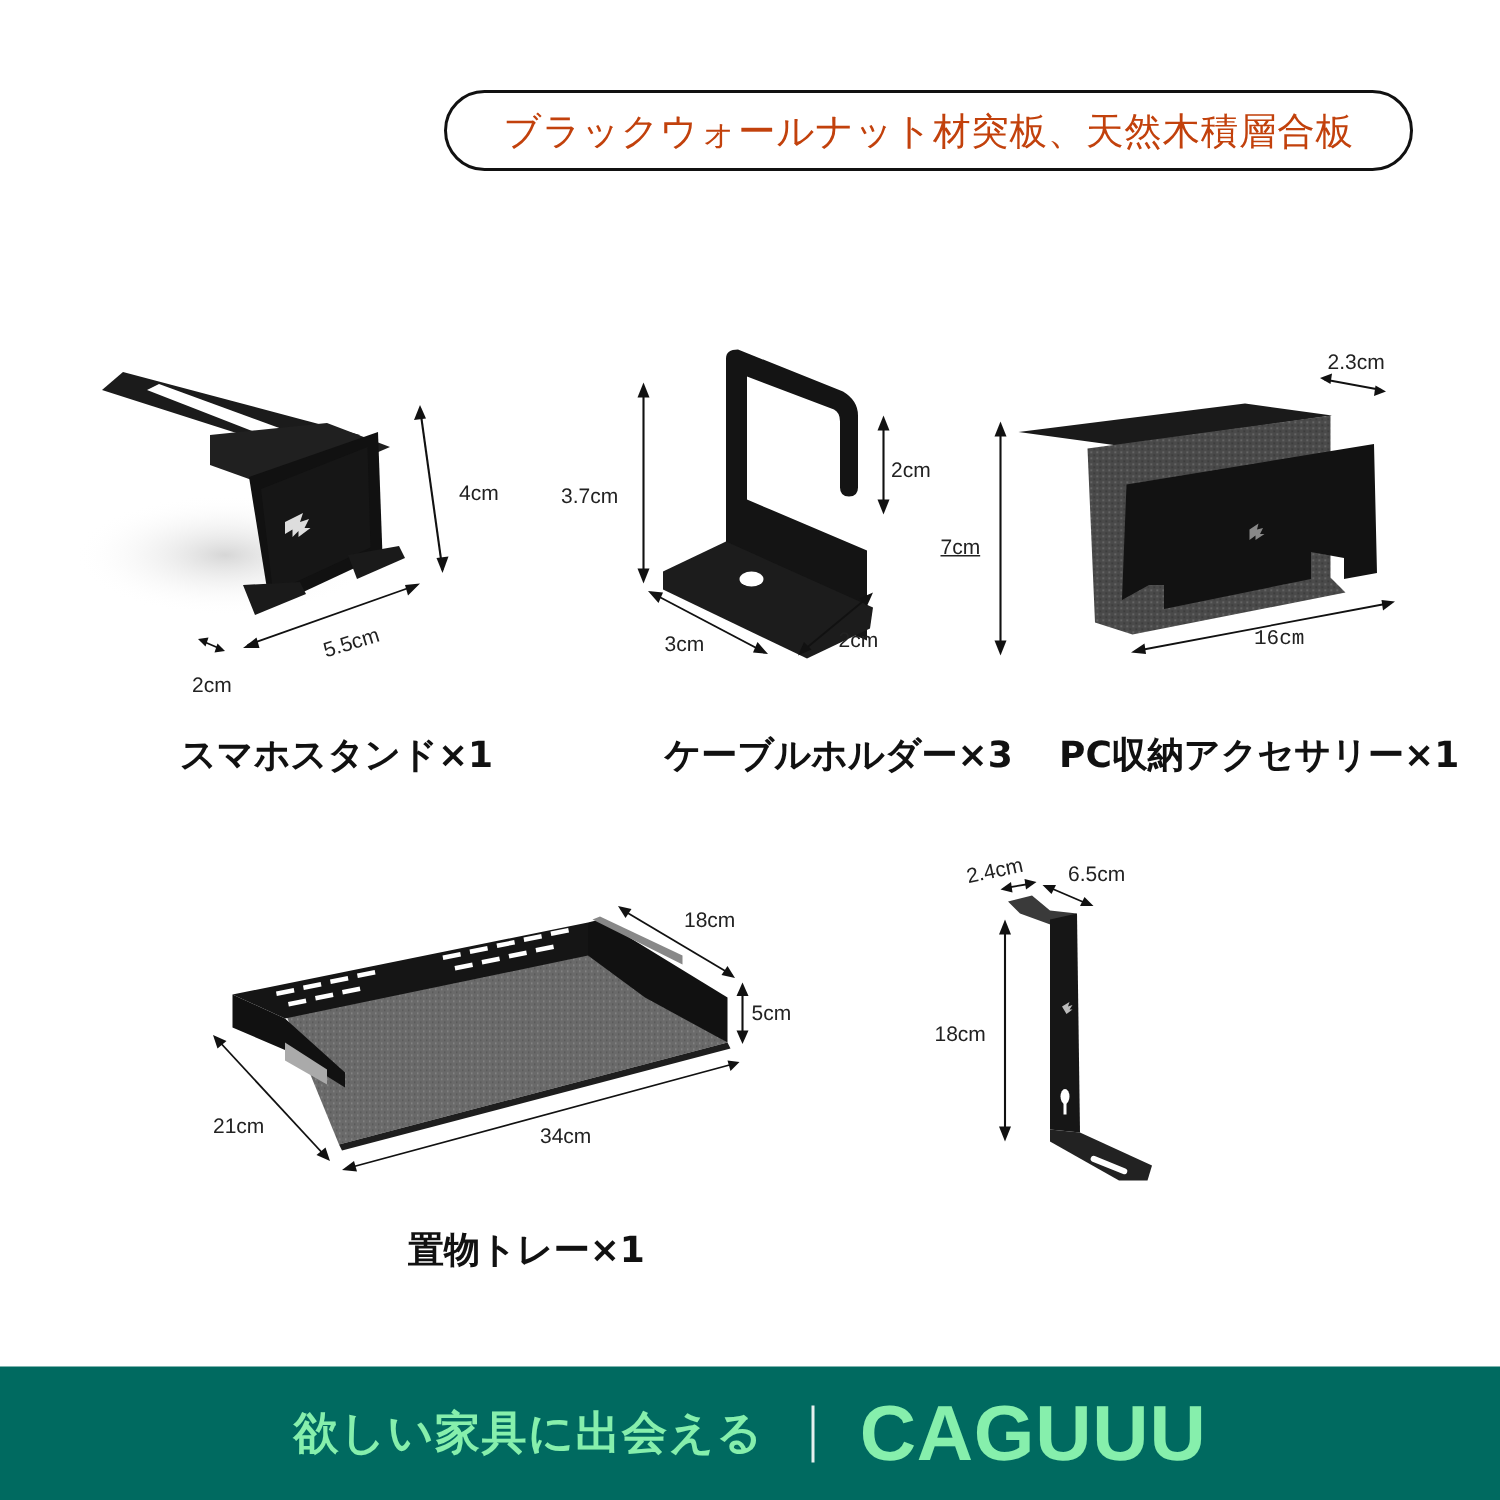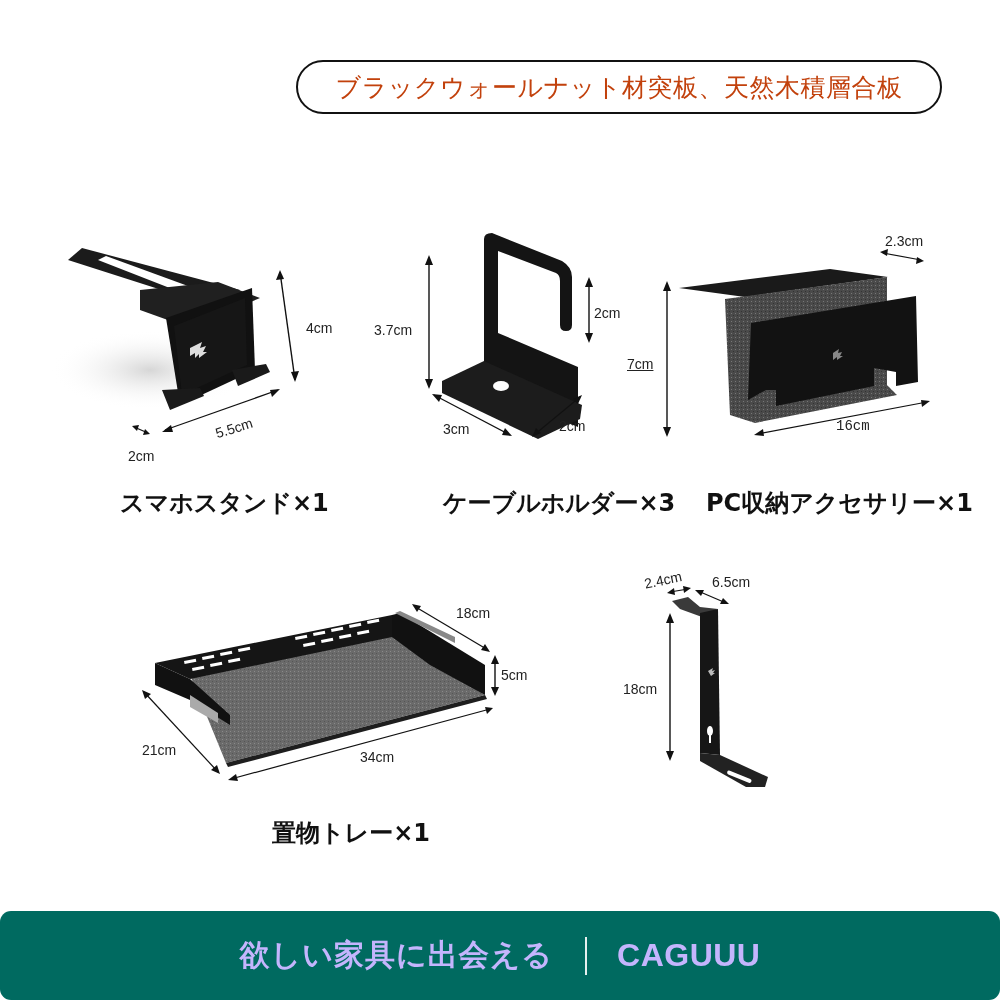--- a/index.html
+++ b/index.html
@@ -10,25 +10,25 @@
     left: 296px; top: 60px; width: 646px; height: 54px;
     border: 2px solid #111; border-radius: 27px;
     display: flex; align-items: center; justify-content: center;
     font-size: 25px; font-weight: normal; letter-spacing: 0.5px; color: #c2410c;
   }
   .dim { font-family: "Liberation Sans", sans-serif; font-size: 14px; color: #222; white-space: nowrap; }
   .label { font-size: 24px; font-weight: bold; color: #111; white-space: nowrap; }
   svg.art { position: absolute; overflow: visible; }
   .footer {
     left: 0; top: 911px; width: 1000px; height: 89px; background: #006A60;
-    display: flex; align-items: center; justify-content: center; color: #c4b5fd; border-radius: 11px;
+    display: flex; align-items: center; justify-content: center; color: #86efac;
   }
   .footer .tagline { font-size: 30px; font-weight: bold; letter-spacing: 1px; }
   .footer .sep { width: 2px; height: 38px; background: #fff; margin: 0 30px 0 32px; opacity: 0.9; }
-  .footer .brand { font-family: "Liberation Sans", sans-serif; font-size: 32px; font-weight: bold; letter-spacing: 0.5px; }
+  .footer .brand { font-family: "Liberation Sans", sans-serif; font-size: 52px; font-weight: bold; letter-spacing: 0.5px; }
 </style>
 </head>
 <body>
 
 <div class="abs pill">
   <span>ブラックウォールナット材突板、天然木積層合板</span>
 </div>
 
 <div class="abs" style="left:40px;top:230px;width:320px;height:290px;">
   <svg class="art" style="left:0;top:0;" width="320" height="240" viewBox="0 0 320 240">

